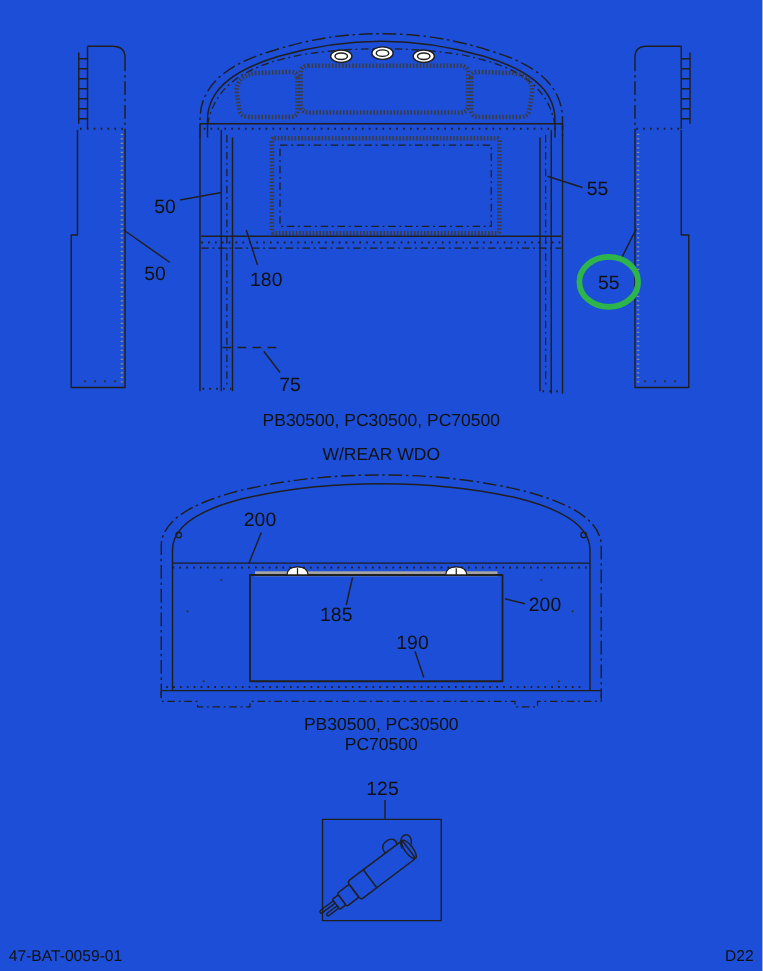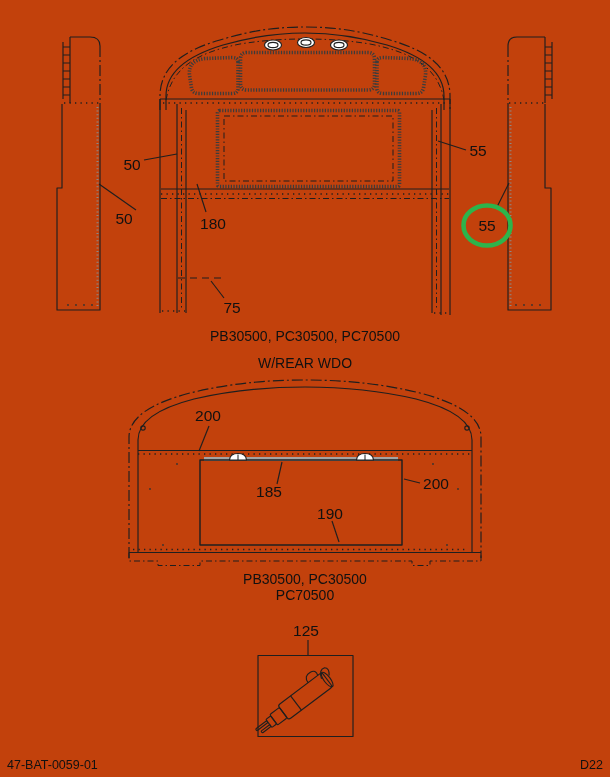--- a/index.html
+++ b/index.html
@@ -1,16 +1,16 @@
 <!DOCTYPE html>
 <html><head>
 <meta charset="utf-8">
 <style>
   html,body{margin:0;padding:0;background:#ffffff;}
-  .page{position:relative;width:610px;height:777px;background:#c2410c;overflow:hidden;}
+  .page{position:relative;width:610px;height:777px;background:#1d4ed8;overflow:hidden;}
   svg{display:block;}
   .ln{fill:none;stroke:#1f1f1f;stroke-width:1.15;stroke-linecap:butt;stroke-linejoin:round;}
   .w14{stroke-width:1.45;}
   .dd{stroke-dasharray:11 3 2 3;}
   .tdd{stroke-dasharray:6 3 1.5 3;stroke-width:1;}
   .dash{stroke-dasharray:7 5;}
   .dot{stroke-dasharray:1.3 4.2;stroke-width:1.6;}
   .stip{fill:none;stroke:#3c3c3c;stroke-width:3.6;stroke-dasharray:1.2 1.5;}
   .stipv{fill:none;stroke:#8a8a8a;stroke-width:2;stroke-dasharray:1 2.6;}
   .grayband{fill:none;stroke:#a3a3a3;stroke-width:4;}

